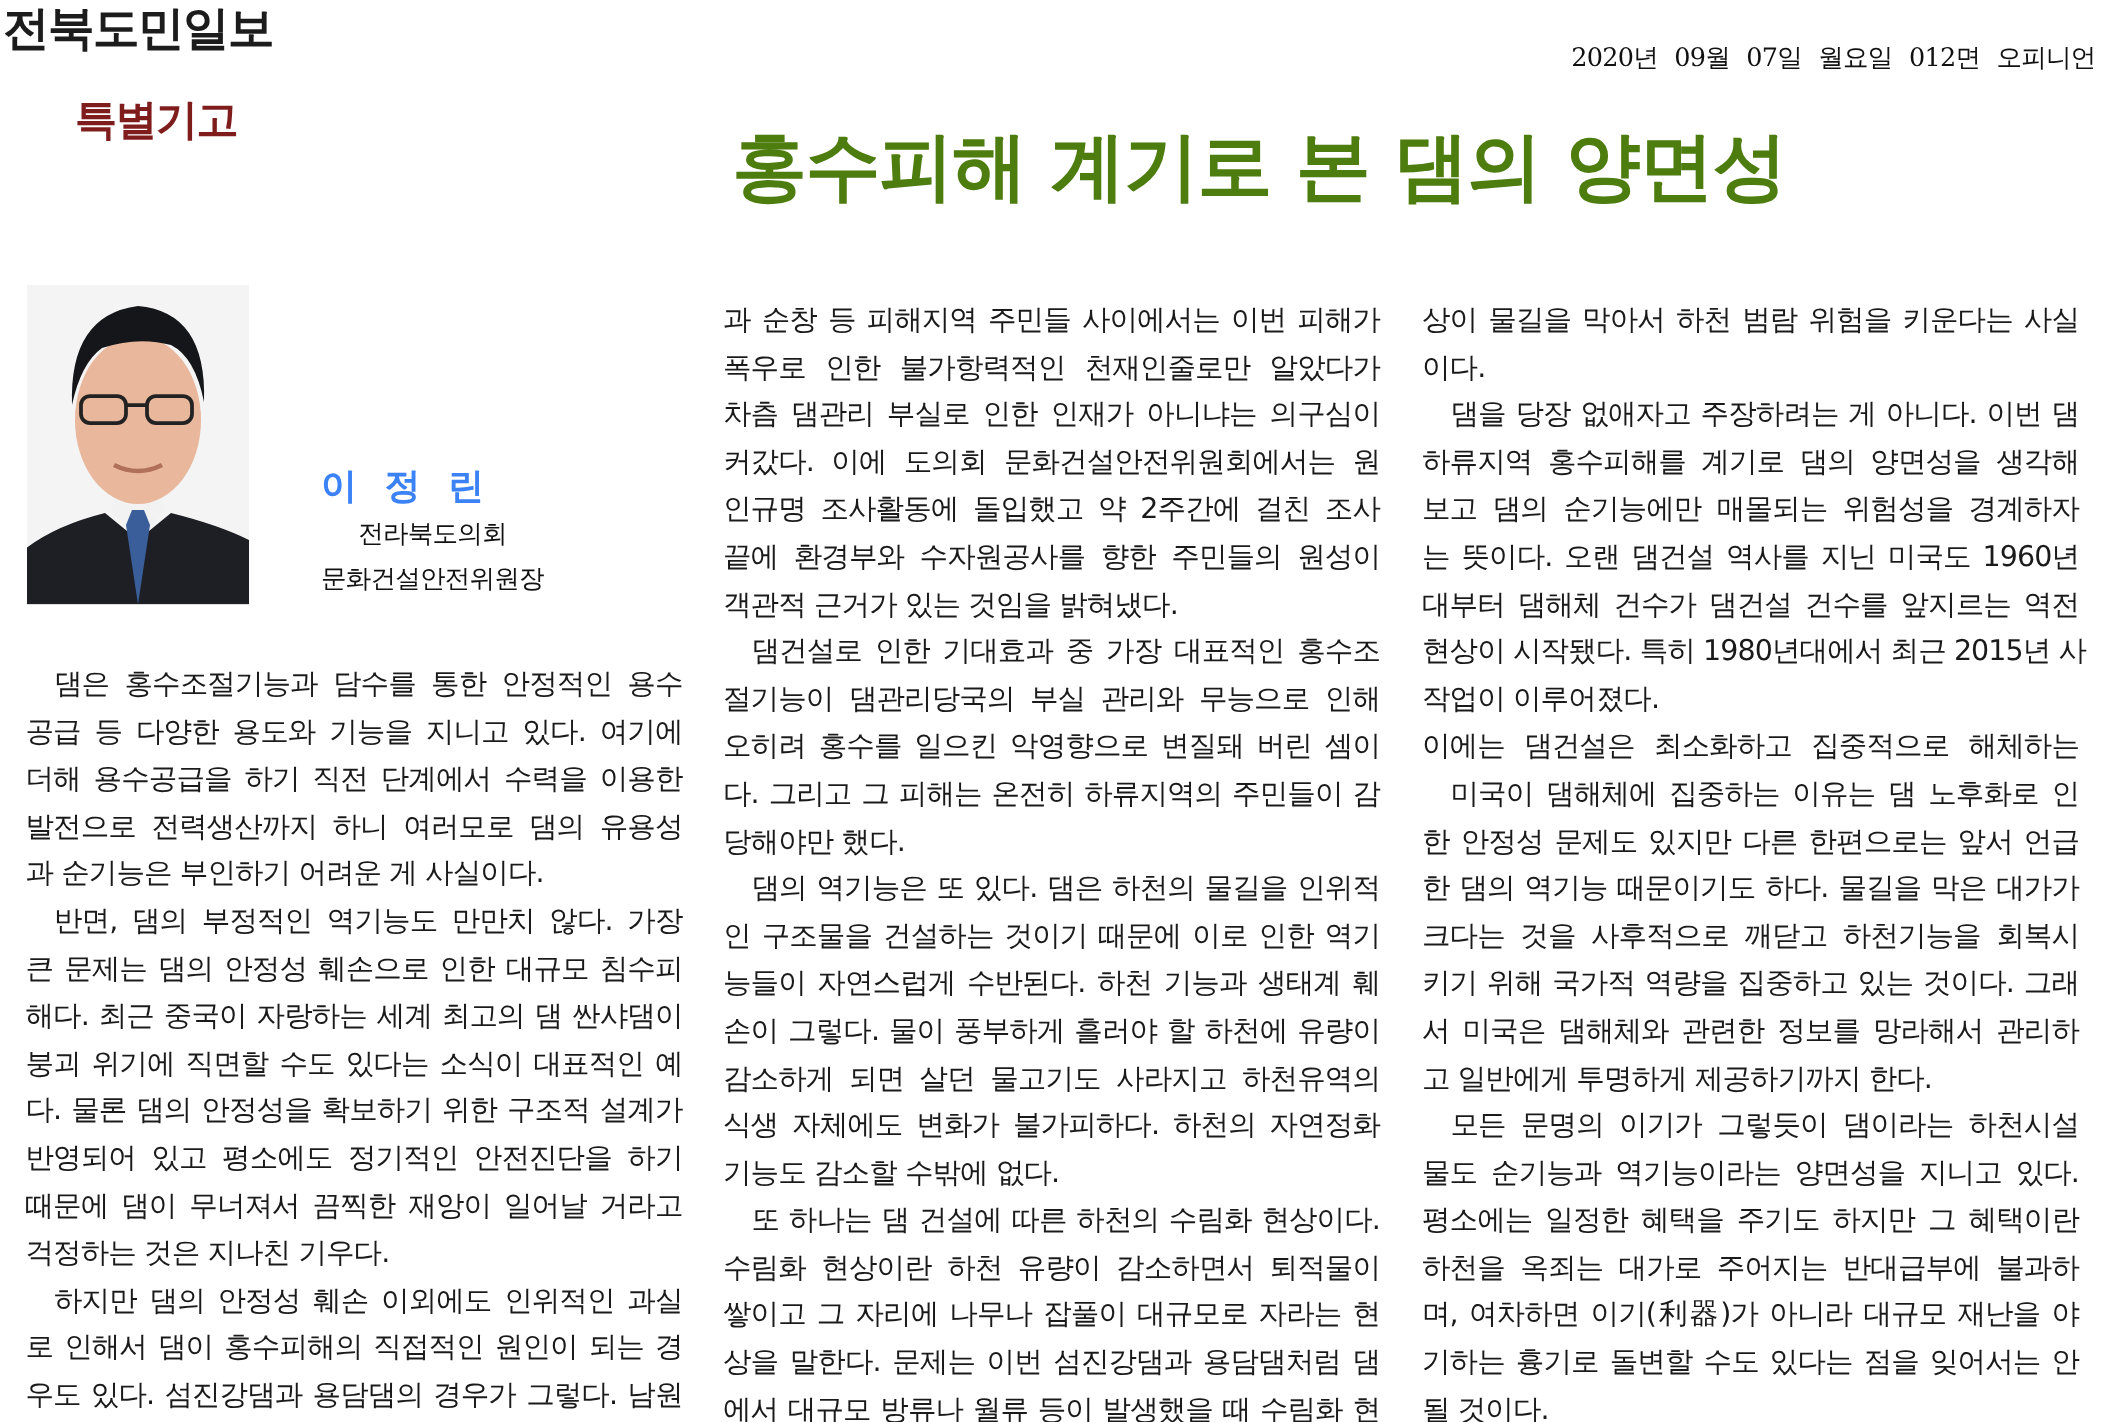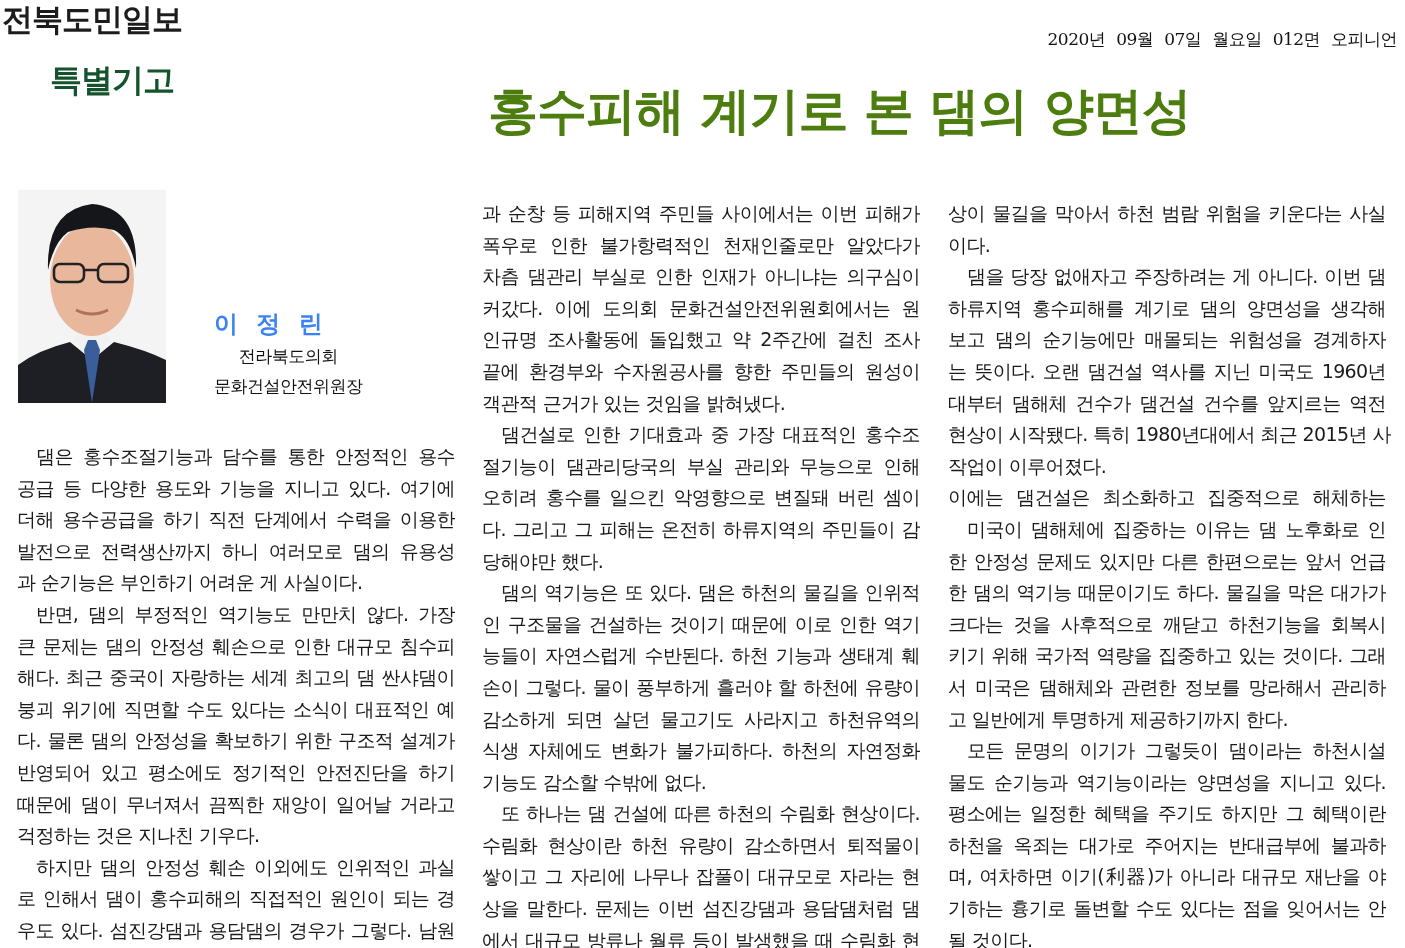--- a/index.html
+++ b/index.html
@@ -1,18 +1,18 @@
 <!DOCTYPE html>
 <html><head>
 <meta charset="utf-8">
 <style>
   html, body { margin: 0; padding: 0; background: #ffffff; }
   body { width: 1405px; height: 948px; position: relative; overflow: hidden; color: #1a1a1a; font-family: "DejaVu Sans", sans-serif; }
   .masthead { position: absolute; left: 2px; top: 0px; font-size: 31px; font-weight: bold; letter-spacing: -1px; color: #1c1c1c; line-height: 38px; text-align: right; }
-  .section-label { position: absolute; left: 50px; top: 62px; font-size: 32px; font-weight: bold; color: #14532d; line-height: 36px; letter-spacing: -1px; }
+  .section-label { position: absolute; left: 50px; top: 62px; font-size: 28px; font-weight: bold; color: #7f1d1d; line-height: 36px; letter-spacing: -1px; }
   .dateline { position: absolute; right: 8px; top: 24px; font-family: "DejaVu Serif", serif; font-size: 17px; color: #111; line-height: 30px; letter-spacing: -0.5px; word-spacing: 6px; }
   .headline { position: absolute; left: 488px; top: 76px; font-size: 50px; font-weight: bold; color: #4d7c0f; line-height: 70px; letter-spacing: -1px; white-space: nowrap; }
   .photo { position: absolute; left: 18px; top: 190px; width: 148px; height: 213px; overflow: hidden; background: #f2f2f2; }
   .byline { position: absolute; left: 214px; top: 307px; }
   .byline .name { font-size: 24px; font-weight: bold; letter-spacing: 5px; line-height: 34px; color: #3b82f6; }
   .byline .org, .byline .role { font-size: 17px; line-height: 30px; color: #111; letter-spacing: -0.5px; text-align: center; }
   .col { position: absolute; width: 438px; font-size: 19px; line-height: 31.6px; color: #1a1a1a; letter-spacing: -0.6px; }
   .col .ln { display: block; white-space: nowrap; text-align: justify; text-align-last: justify; height: 31.6px; }
   .col .ln.last { text-align-last: left; }
   .col .ln.indent { padding-left: 19px; }

